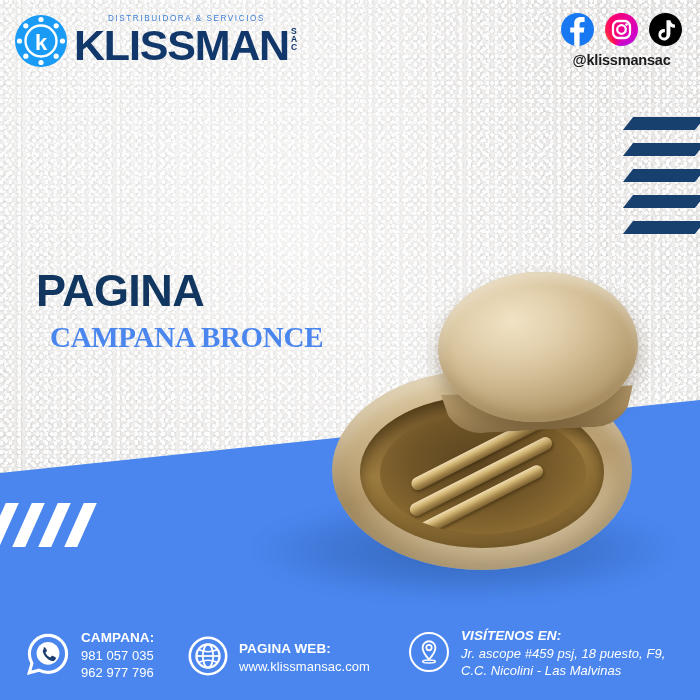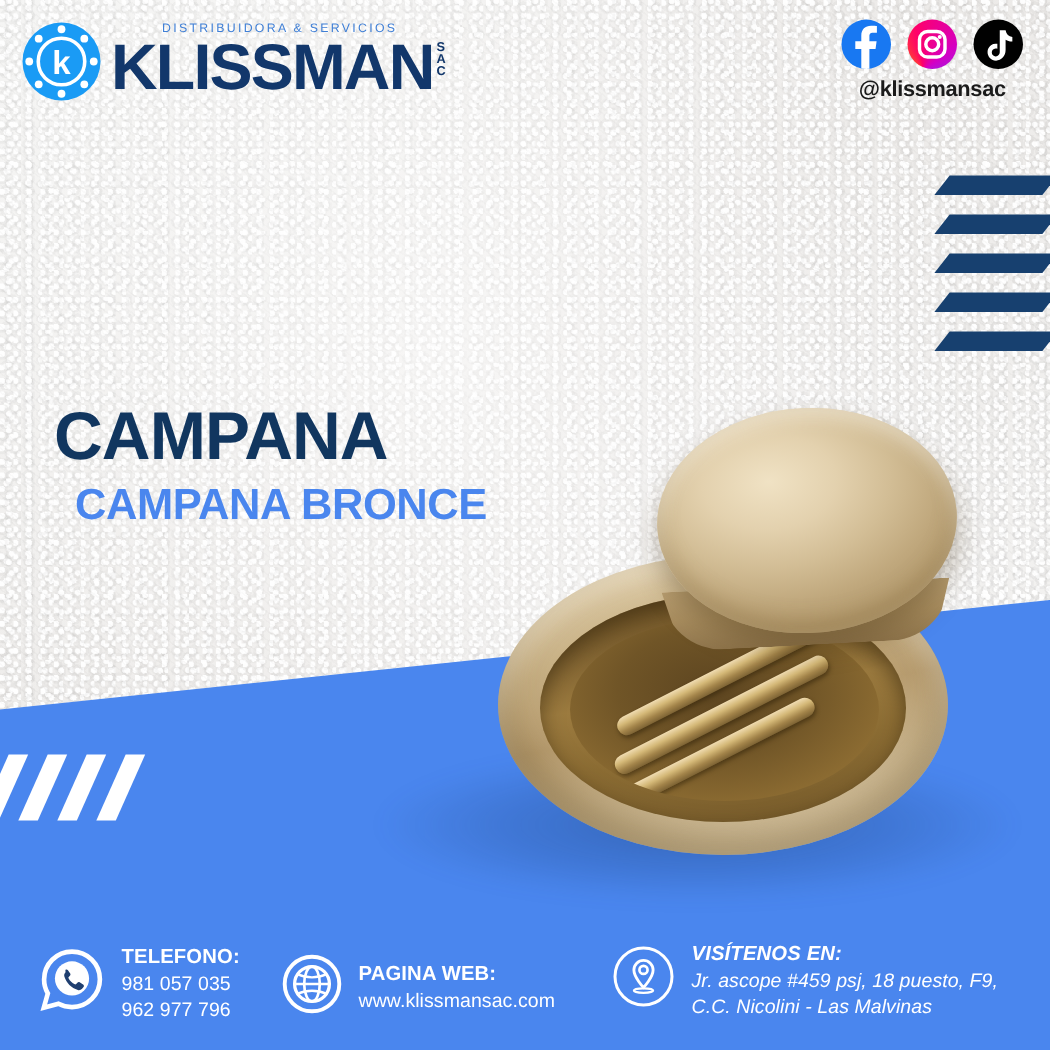--- a/index.html
+++ b/index.html
@@ -79,21 +79,21 @@
     transform:skewX(-38deg);transform-origin:right center;
   }
 
   
   .headline{position:absolute;left:36px;top:268px;z-index:25;}
   .h-main{
     font-size:45px;font-weight:800;color:#11365f;letter-spacing:-.6px;line-height:1;
   }
   .h-sub{
     margin-top:10px;margin-left:14px;
-    font-size:29px;font-weight:800;color:#4a86ee;letter-spacing:-.3px;line-height:1;
+    font-size:29px;font-weight:800;color:#4a86ee;letter-spacing:-.3px;line-height:1;font-family:Liberation Serif, serif;
   }
 
   
   .band{
     position:absolute;left:0;top:400px;width:700px;height:300px;z-index:14;
     background:#4a86ee;
     clip-path:polygon(0 73px, 700px 0px, 700px 300px, 0 300px);
   }
   .band-navy{
     position:absolute;left:0;top:400px;width:700px;height:300px;z-index:13;
@@ -238,21 +238,21 @@
 
   <div class="navy-stripes">
     <div class="st" style="top:0px;"></div>
     <div class="st" style="top:26px;"></div>
     <div class="st" style="top:52px;"></div>
     <div class="st" style="top:78px;"></div>
     <div class="st" style="top:104px;"></div>
   </div>
 
   <div class="headline">
-    <div class="h-main">CAMPANA</div>
+    <div class="h-main">PAGINA</div>
     <div class="h-sub">CAMPANA BRONCE</div>
   </div>
 
   <div class="band-navy"></div>
   <div class="band"></div>
   <div class="band-shadow"></div>
   <div class="band-stripes">
     <div class="bst" style="left:-4px;"></div>
     <div class="bst" style="left:22px;"></div>
     <div class="bst" style="left:48px;"></div>
@@ -277,21 +277,21 @@
 
     <div class="fcol fcol-phone">
       <div class="ficon">
         <svg width="44" height="44" viewBox="0 0 44 44">
           <path d="M22 3.4C11.7 3.4 3.4 11.7 3.4 22c0 3.4.9 6.6 2.5 9.3L3.2 40.8l9.8-2.6c2.6 1.4 5.7 2.2 9 2.2 10.3 0 18.6-8.3 18.6-18.6S32.3 3.4 22 3.4z" fill="none" stroke="#fff" stroke-width="3.1"></path>
           <circle cx="22" cy="21.3" r="11.4" fill="#fff"></circle>
           <path d="M17.6 15.6c.5-.5 1.3-.4 1.7.2l1.5 2.2c.3.5.2 1.1-.2 1.5l-.8.8c-.2.2-.3.6-.1.9.9 1.8 2.4 3.2 4.2 4 .3.2.7.1.9-.2l.8-.9c.4-.4 1-.5 1.5-.2l2.3 1.4c.6.4.7 1.2.3 1.7l-1 1.2c-.7.8-1.8 1.1-2.8.8-4.3-1.3-7.7-4.7-9-9-.3-1 0-2.1.8-2.8z" fill="#1F3F70"></path>
         </svg>
       </div>
       <div>
-        <div class="ftitle">TELEFONO:</div>
+        <div class="ftitle">CAMPANA:</div>
         <div class="ftext">981 057 035</div>
         <div class="ftext">962 977 796</div>
       </div>
     </div>
 
     <div class="fcol fcol-web">
       <div class="ficon">
         <svg width="40" height="40" viewBox="0 0 40 40">
           <circle cx="20" cy="20" r="18.2" fill="none" stroke="#fff" stroke-width="2.6"></circle>
           <circle cx="20" cy="20" r="11.6" fill="none" stroke="#fff" stroke-width="2.2"></circle>

